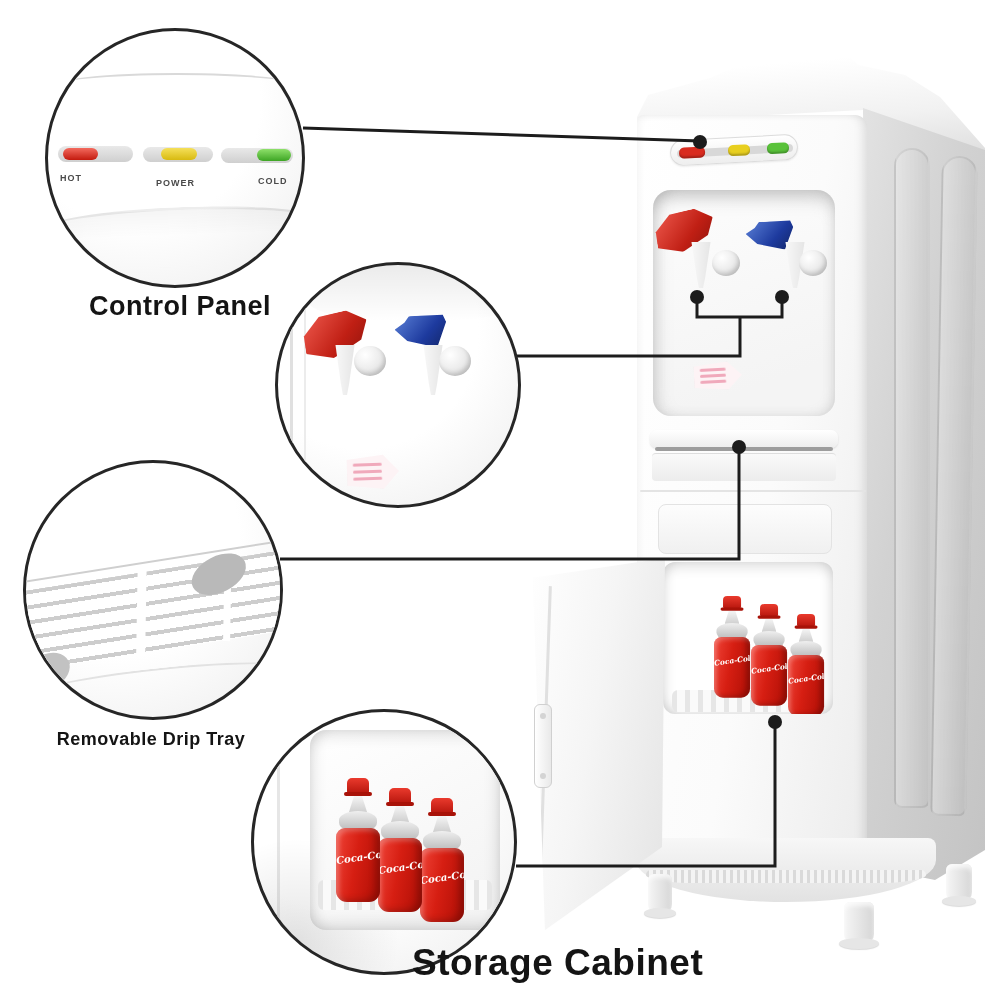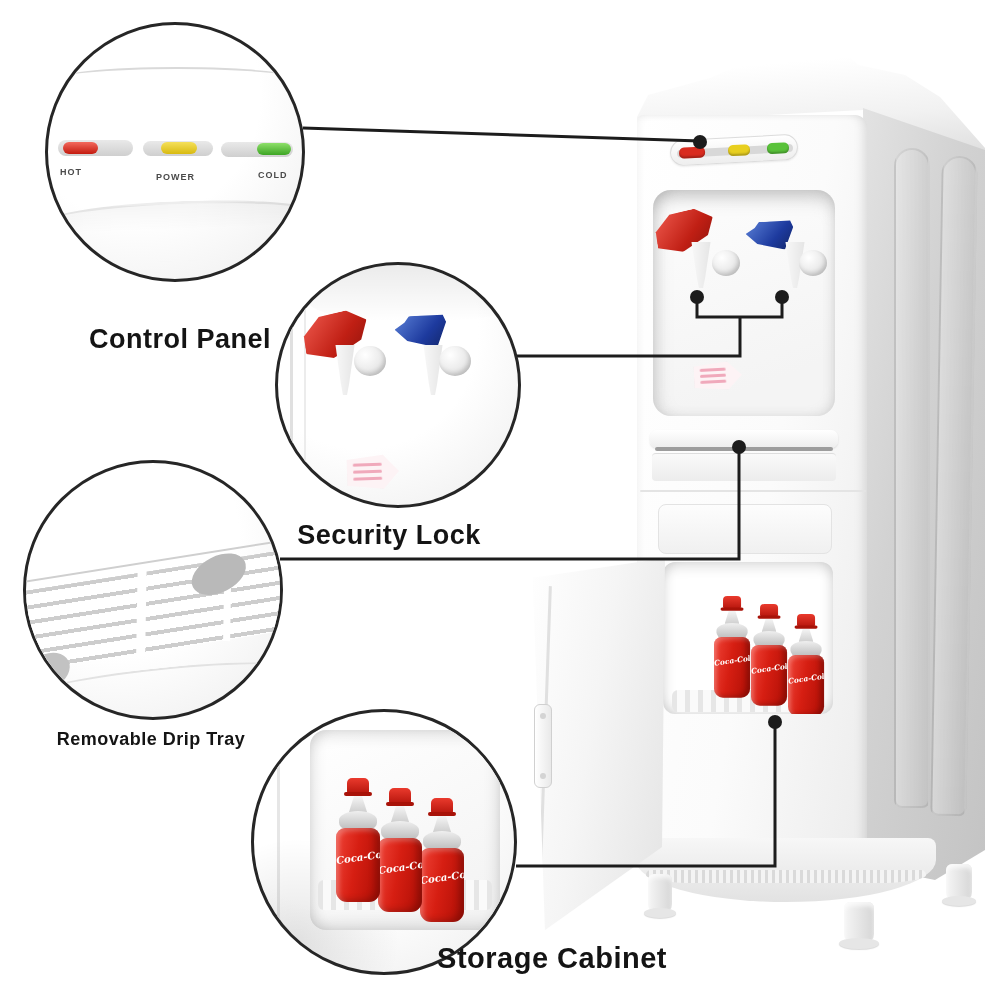--- a/index.html
+++ b/index.html
@@ -258,21 +258,21 @@
     </g>
     <g fill="#1c1c1c">
       <circle cx="700" cy="142" r="7"></circle>
       <circle cx="697" cy="297" r="7"></circle>
       <circle cx="782" cy="297" r="7"></circle>
       <circle cx="739" cy="447" r="7"></circle>
       <circle cx="775" cy="722" r="7"></circle>
     </g>
   </svg>
 
-  <div class="abs callout" style="left:45px; top:22px; width:260px; height:260px;text-decoration:underline;">
+  <div class="abs callout" style="left:45px; top:28px; width:260px; height:260px;text-decoration:underline;">
     <div class="abs" style="left:3px; top:42px; width:252px; height:40px; border-top:2px solid #d9d9d9; border-radius:50%/14px;"></div>
 
     <div class="abs" style="left:10px; top:115px; width:75px; height:16px; background:linear-gradient(#e9e9e9,#cfcfcf); border-radius:8px;"></div>
     <div class="abs" style="left:15px; top:117px; width:35px; height:12px; background:linear-gradient(#f36a5e,#c31a0e); border-radius:6px;"></div>
     <div class="abs" style="left:95px; top:116px; width:70px; height:15px; background:linear-gradient(#e9e9e9,#cfcfcf); border-radius:8px;"></div>
     <div class="abs" style="left:113px; top:117px; width:36px; height:12px; background:linear-gradient(#f5e05a,#d8ba10); border-radius:6px;"></div>
     <div class="abs" style="left:173px; top:117px; width:72px; height:15px; background:linear-gradient(#e9e9e9,#cfcfcf); border-radius:8px;"></div>
     <div class="abs" style="left:209px; top:118px; width:34px; height:12px; background:linear-gradient(#8ee06a,#3da524); border-radius:6px;"></div>
 
     <div class="abs" style="left:12px; top:142px; width:40px; font-size:9px; font-weight:700; color:#4a4a4a; letter-spacing:1px;">HOT</div>
@@ -338,18 +338,17 @@
           <div class="ring"></div>
           <div class="neck"></div>
           <div class="shoulder"></div>
         <div class="body">
             <span class="script" style="font-size:10px;">Coca-Cola</span>
           </div>
       </div>
     </div>
   </div>
 
-  <div class="abs label" style="left:55px;  top:291px; width:250px; font-size:27px;margin-top:33px;">Control Panel</div>
-  <div class="abs label" style="left:279px; top:520px; width:220px; font-size:27px;">Security Lock</div>
+  <div class="abs label" style="left:55px;  top:291px; width:250px; font-size:27px;">Control Panel</div>
   <div class="abs label" style="left:15px;  top:729px; width:272px; font-size:18px;">Removable Drip Tray</div>
-  <div class="abs label" style="left:432px; top:942px; width:240px; font-size:29px;">Storage Cabinet</div>
+  <div class="abs label" style="left:412px; top:942px; width:240px; font-size:37px;">Storage Cabinet</div>
 
 </div>
 
 </body></html>

